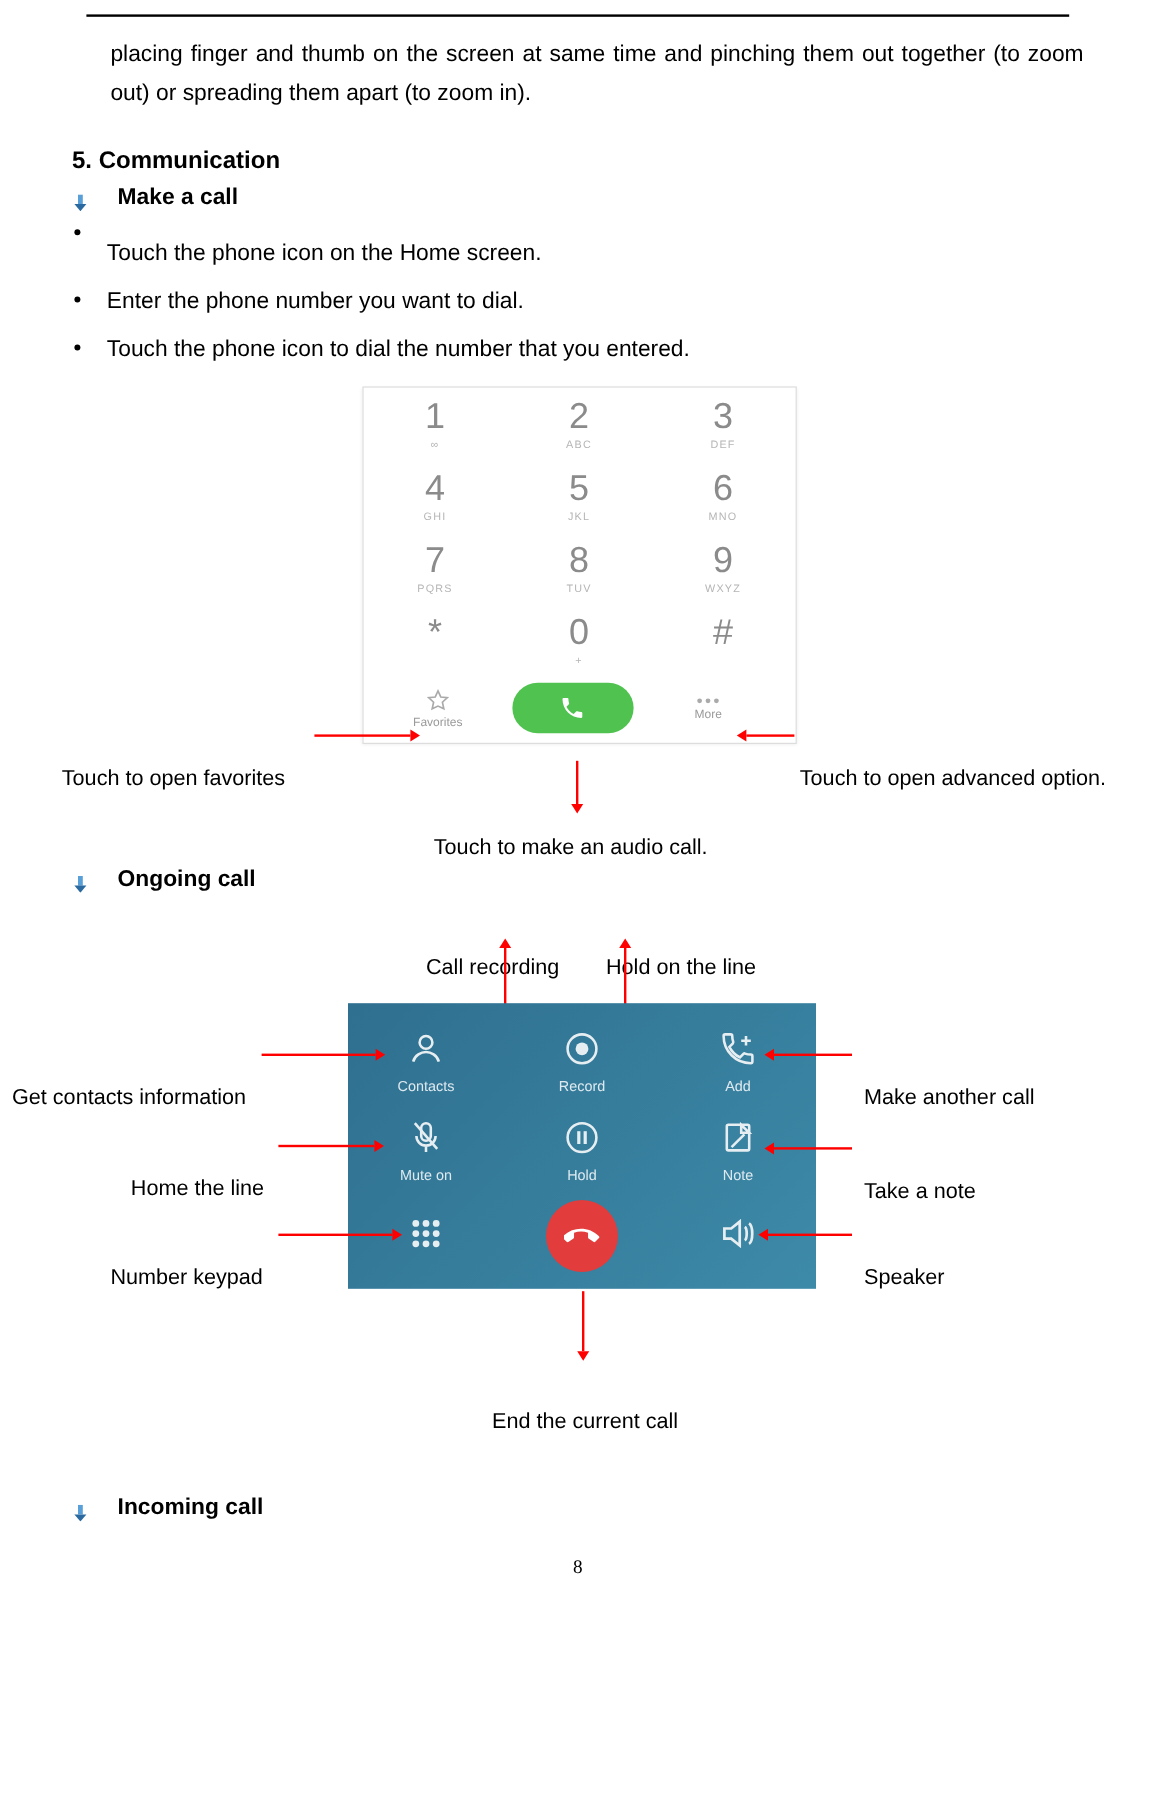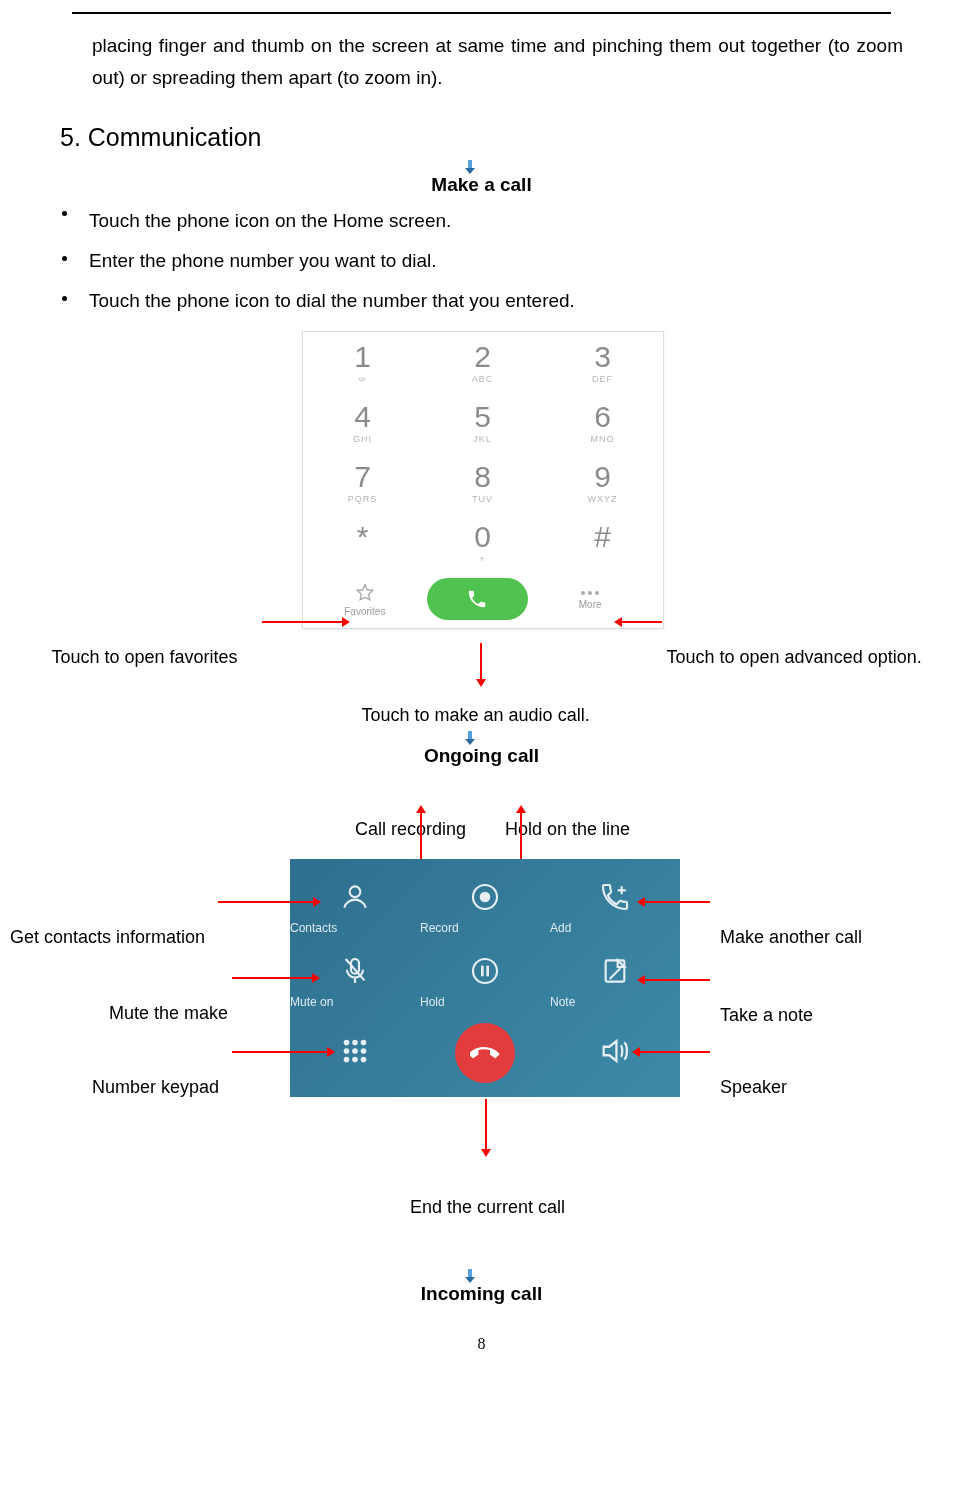--- a/index.html
+++ b/index.html
@@ -47,29 +47,28 @@
     background: #000;
     border-radius: 50%;
     margin-top: 11px;
     margin-right: 22px;
     flex-shrink: 0;
   }
   .underline {
     text-decoration: underline;
   }
   h2.section-title {
-    font-size: 25px;
-    font-weight: normal;
+    font-size: 20px;
+    font-weight: bold;
     margin: 28px 0 8px 0;
   }
   .sub-row {
     display: flex;
-    align-items: center;
+    align-items: flex-end;
     margin: 6px 0 4px 0;
-    flex-direction: column;
   }
   .mini-icon {
     width: 14px;
     height: 14px;
     margin-right: 24px;
     flex-shrink: 0;
     position: relative;
   }
   .mini-icon svg { display:block; }
   .sub-title {
@@ -201,20 +200,21 @@
     width: 390px;
     background: linear-gradient(135deg,#2f6f8f 0%, #3d8aa8 100%);
     padding: 18px 0 14px 0;
   }
   .og-grid {
     display: grid;
     grid-template-columns: repeat(3, 1fr);
     row-gap: 16px;
   }
   .og-cell {
+    text-align: center;
     color: #dfeaf0;
     font-size: 12px;
   }
   .og-icon {
     width: 40px;
     height: 40px;
     margin: 0 auto 4px auto;
     display:flex;
     align-items:center;
     justify-content:center;
@@ -263,21 +263,21 @@
           <rect x="5" y="0" width="4" height="8" fill="#5aa0d8"></rect>
           <polygon points="2,8 12,8 7,14" fill="#2a6aa0"></polygon>
         </svg>
     </span>
     <span class="sub-title">Make a call</span>
   </div>
 
   <div id="make-call-bullets" style="margin-left:2px">
       <div class="bullet-row">
         <div class="bullet-dot-small"></div>
-        <p class="para" style="flex: 1 1 0%; margin: 5px 0px 4px;">Touch the phone icon on the Home screen.</p>
+        <p class="para" style="flex: 1 1 0%; margin: 16px 0px 4px;">Touch the phone icon on the Home screen.</p>
       </div>
       <div class="bullet-row">
         <div class="bullet-dot-small"></div>
         <p class="para" style="flex: 1 1 0%; margin: 0px 0px 4px;">Enter the phone number you want to dial.</p>
       </div>
       <div class="bullet-row">
         <div class="bullet-dot-small"></div>
         <p class="para" style="flex: 1 1 0%; margin: 0px 0px 4px;">Touch the phone icon to dial the number that you entered.</p>
       </div>
     </div>
@@ -475,21 +475,21 @@
                 <path fill="none" stroke="#e6eef2" stroke-width="1.6" d="M16 8c1.5 1 1.5 7 0 8M18.5 6c2.5 1.5 2.5 10.5 0 12"></path>
               </svg>
             </div>
         </div>
       </div>
     </div>
 
     <span class="annot" style="left:-30px; top:112px">Get contacts information</span>
     <div class="arrow-h right" style="left:178px; top:122px; width:95px"></div>
 
-    <span class="annot" style="left:69px; top:188px">Mute the make</span>
+    <span class="annot" style="left:69px; top:188px">Home the line</span>
     <div class="arrow-h right" style="left:192px; top:198px; width:80px"></div>
 
     <span class="annot" style="left:52px; top:262px">Number keypad</span>
     <div class="arrow-h right" style="left:192px; top:272px; width:95px"></div>
 
     <span class="annot" style="left:680px; top:112px">Make another call</span>
     <div class="arrow-h left" style="left:605px; top:122px; width:65px"></div>
 
     <span class="annot" style="left:680px; top:190px">Take a note</span>
     <div class="arrow-h left" style="left:605px; top:200px; width:65px"></div>

